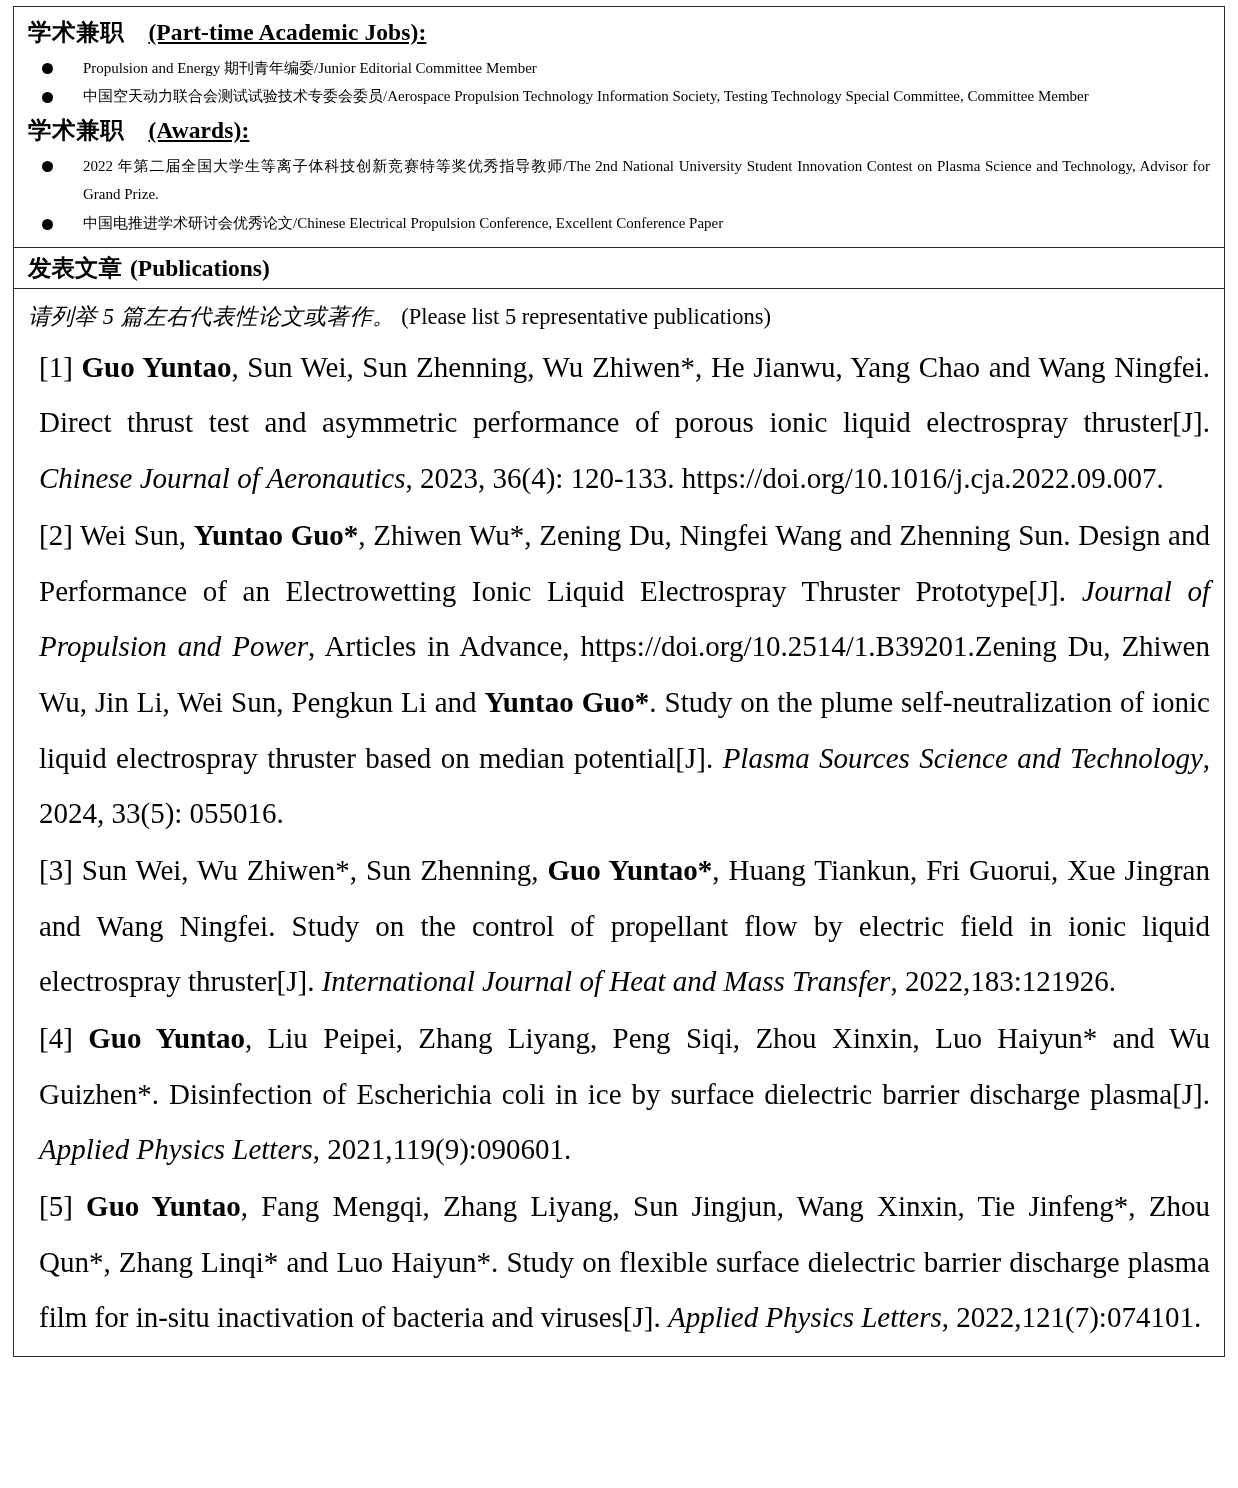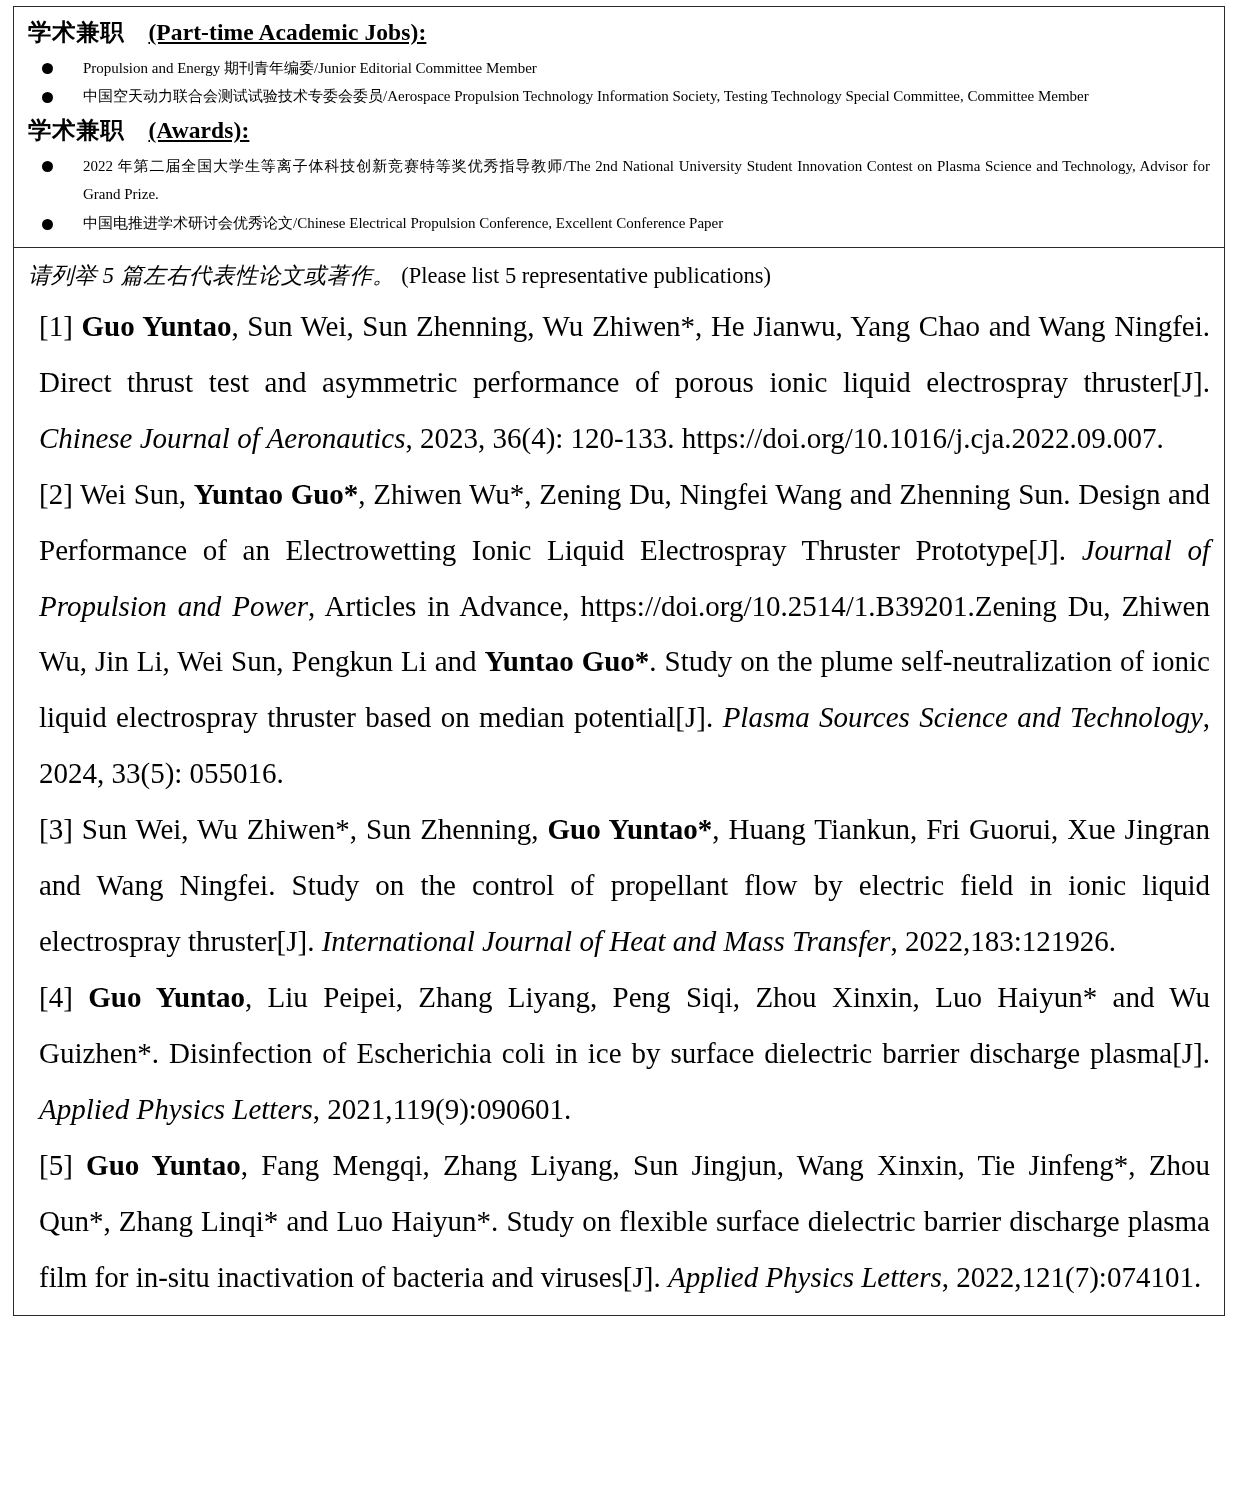--- a/index.html
+++ b/index.html
@@ -152,20 +152,27 @@
               <li>
                 <span class="dot"></span>
                 <span>中国电推进学术研讨会优秀论文/Chinese Electrical Propulsion Conference, Excellent Conference Paper</span>
               </li>
             </ul>
 
           </div>
         </td>
       </tr>
 
+      <tr>
+        <td class="cell">
+          <div class="pub-head">
+            <span class="cn">发表文章</span><span class="en">(Publications)</span>
+          </div>
+        </td>
+      </tr>
 
       <tr>
         <td class="cell last">
           <div class="pub-body">
 
             <div class="pub-note">
               <span class="cn-it">请列举 5 篇左右代表性论文或著作。</span><span class="en-note">(Please list 5 representative publications)</span>
             </div>
 
             <p class="ref">

